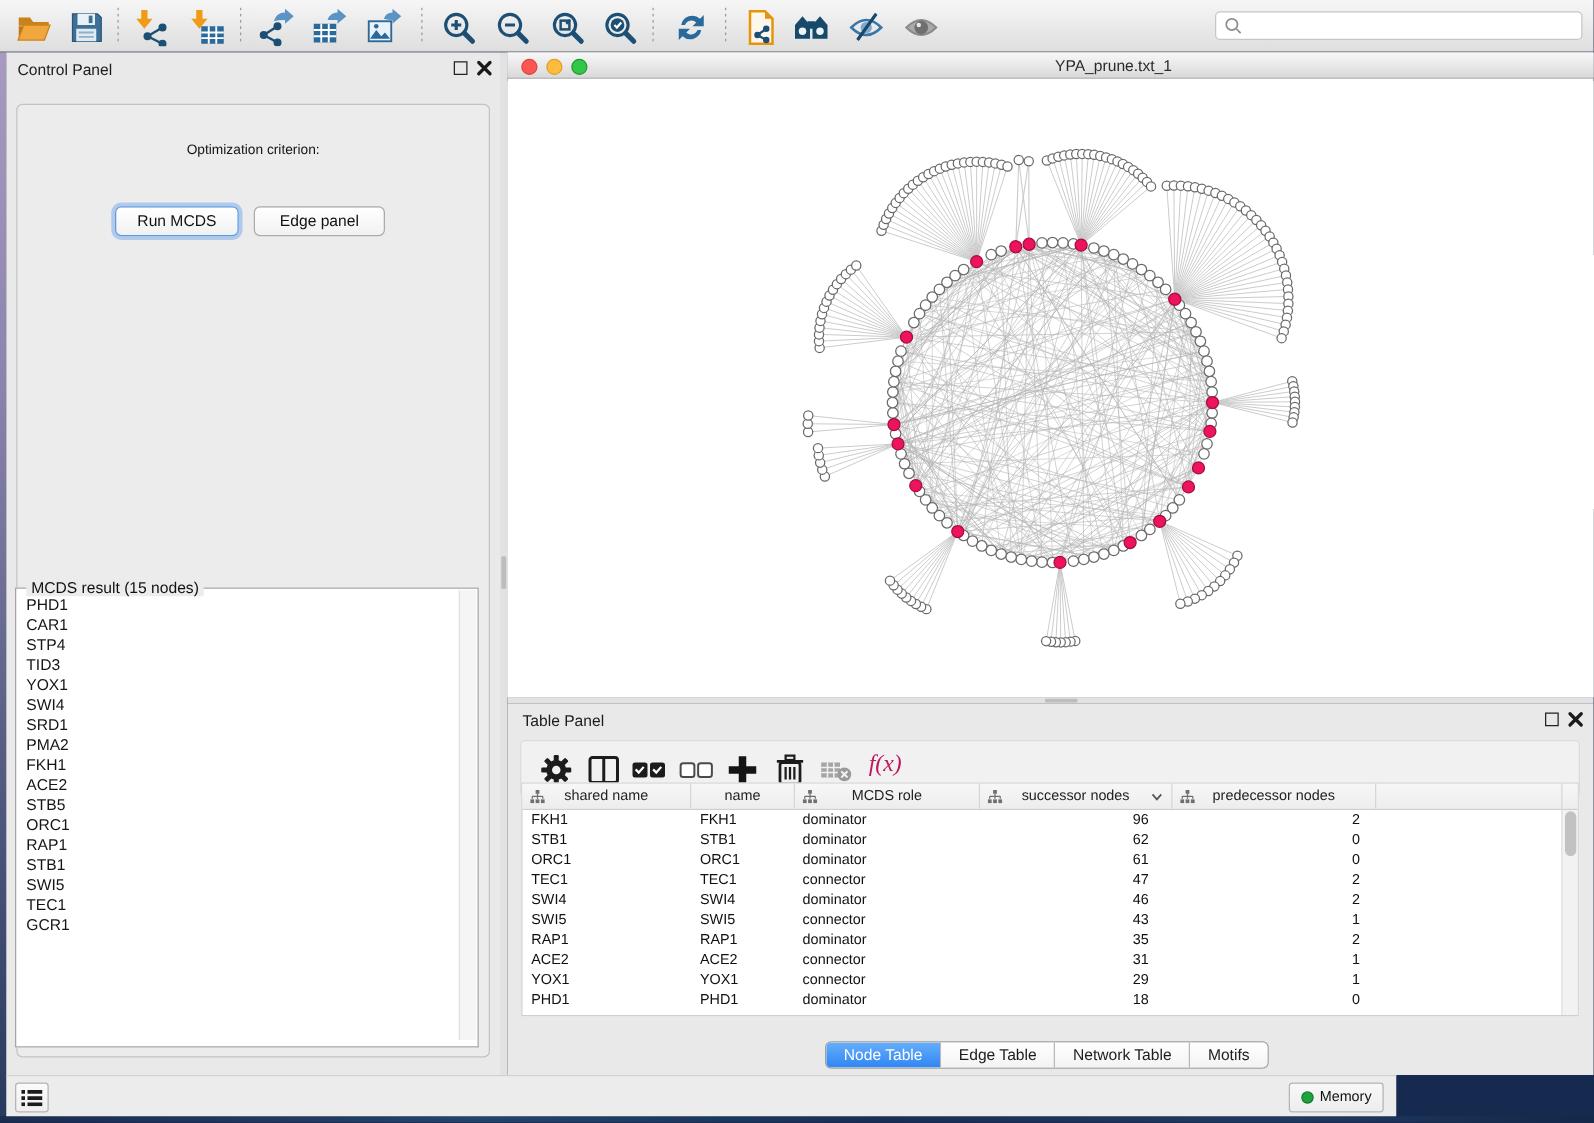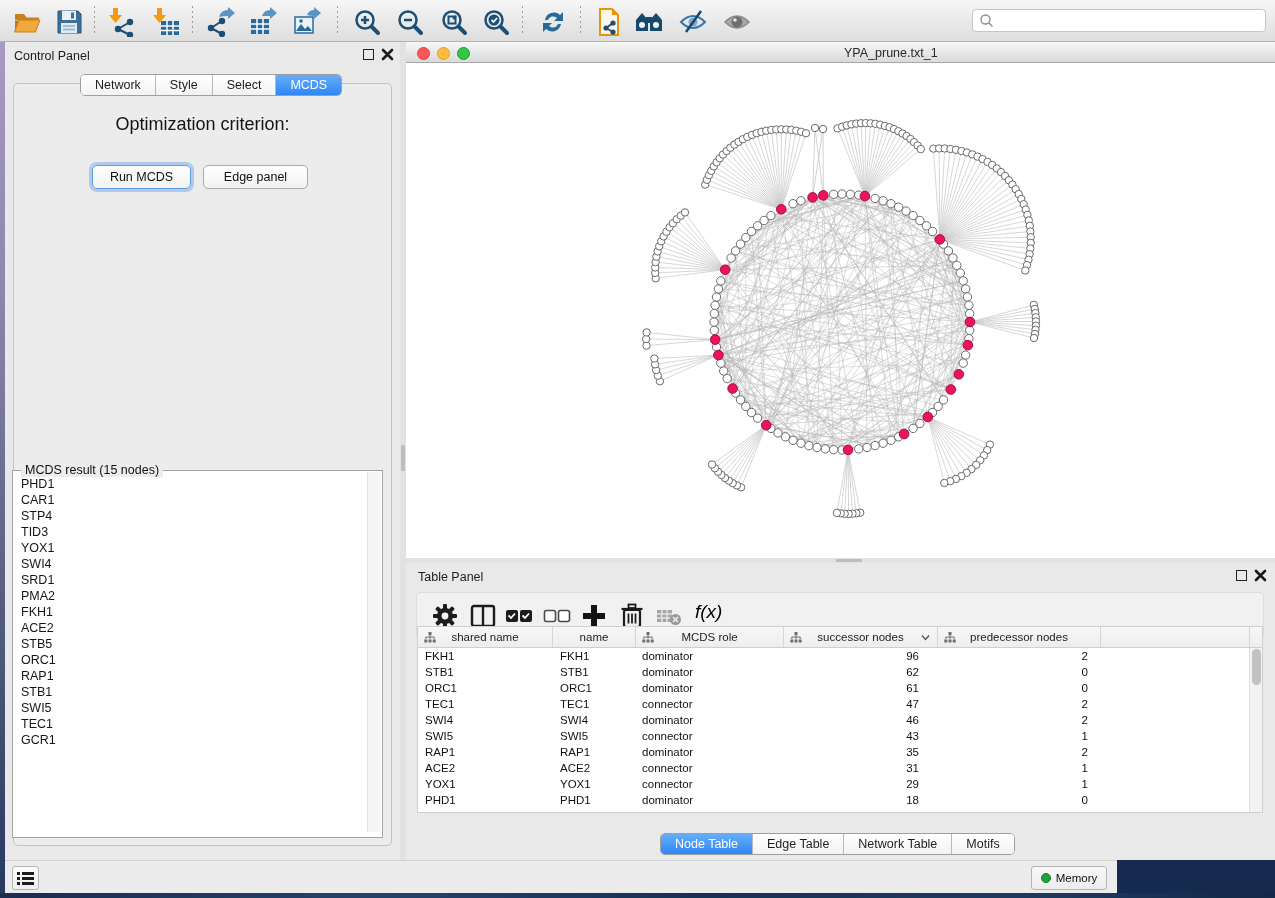--- a/index.html
+++ b/index.html
@@ -30,21 +30,21 @@
   .float-btn { position:absolute; top:7px; width:11px; height:11px; border:1.5px solid #222; background:transparent; }
   .close-btn { position:absolute; top:6px; width:13px; height:13px; }
   #cp-content { position:absolute; left:8px; top:41px; width:379px; height:763px;
     background:#ececec; border:1px solid #c3c3c3; border-radius:5px; }
   .seg-tabs { position:absolute; display:flex; border:1px solid #9f9f9f; border-radius:5px; overflow:hidden; background:#fff; }
   .seg-tab { font-size:12.5px; color:#1d1d1d; padding:3px 14px; background:linear-gradient(#ffffff,#f3f3f3);
     border-right:1px solid #b9b9b9; display:flex; align-items:center; justify-content:center; cursor:default; }
   .seg-tab:last-child { border-right:none; }
   .seg-tab.active { background:linear-gradient(#66aefa,#2f86f3); color:#fff; }
   #cp-tabs { left:75px; top:32px; }
-  #opt-label { position:absolute; left:0; top:72px; width:100%; text-align:center; font-size:18px; color:#141414; }
+  #opt-label { position:absolute; left:0; top:72px; width:100%; text-align:center; font-size:11px; color:#141414; }
   #opt-select { position:absolute; left:36px; top:90px; width:312px; height:24px; background:#fff;
     border:1px solid #b3b3b3; border-radius:5px; display:flex; align-items:center; }
   #opt-select .val { flex:1; font-size:12.5px; color:#111; padding-left:9px; white-space:nowrap; overflow:hidden; }
   #opt-stepper { width:22px; height:24px; margin:-1px -1px -1px 0; background:linear-gradient(#6cb0f9,#2e82f0);
     border-radius:0 5px 5px 0; display:flex; flex-direction:column; align-items:center; justify-content:center; gap:1px; }
   .btn { position:absolute; height:24px; background:linear-gradient(#ffffff,#f1f1f1); border:1px solid #ababab;
     border-radius:5px; font-size:12.5px; color:#111; display:flex; align-items:center; justify-content:center; cursor:default; }
   #run-btn { left:87px; top:123px; width:99px; border:1px solid #5b9de2; box-shadow:0 0 0 3px rgba(106,161,235,.45); }
   #close-panel-btn { left:198px; top:123px; width:105px; }
   #mcds-box { position:absolute; left:7px; top:428px; width:371px; height:368px; border:1px solid #a5a5a5; background:#fff; }
@@ -65,22 +65,22 @@
   .tl { position:absolute; top:5px; width:13px; height:13px; border-radius:50%; }
   #net-title { position:absolute; left:438px; top:4px; font-size:12.5px; color:#2a2a2a; }
   #net-canvas { position:absolute; left:0; top:23px; width:869px; height:493px; background:#fff; }
 
   
   #table-panel { position:absolute; left:406px; top:563px; width:869px; height:297px; background:#e9e9e9; }
   #tp-title { position:absolute; left:12px; top:7px; font-size:12.5px; color:#1c1c1c; }
   #tp-toolbar { position:absolute; left:10px; top:29px; width:848px; height:46px; background:#f1f1f1;
     border:1px solid #dcdcdc; border-radius:4px; }
   .tp-icon { position:absolute; top:9px; width:28px; height:28px; }
-  #fx-label { position:absolute; left:278px; top:8px; font-family:Liberation Sans, sans-serif; font-style:italic;
-    font-size:19px; color:#000000; }
+  #fx-label { position:absolute; left:278px; top:8px; font-family:Liberation Serif, serif; font-style:italic;
+    font-size:19px; color:#be185d; }
   #node-table { position:absolute; left:11px; top:63px; width:846px; height:187px; background:#fff; border:1px solid #cfcfcf; }
   #nt-header { position:absolute; left:0; top:0; height:21px; width:100%; display:flex;
     background:linear-gradient(#f7f7f7,#ededed); border-bottom:1px solid #cfcfcf; }
   .nt-hcell { position:relative; height:100%; border-right:1px solid #d6d6d6; display:flex;
     align-items:center; justify-content:center; font-size:11.5px; color:#222; }
   .nt-hcell .h-icon { position:absolute; left:6px; top:5px; }
   .nt-hcell .sort { position:absolute; right:7px; top:7px; }
   #nt-body { position:absolute; left:0; top:21px; width:832px; height:164px; overflow:hidden; }
   .nt-row { display:flex; height:16px; }
   .nt-cell { font-size:11.5px; color:#111; line-height:16px; white-space:nowrap; }
@@ -225,26 +225,20 @@
 
   <div id="control-panel">
     <div id="cp-header">
       <span id="cp-title">Control Panel</span>
       <div class="float-btn" style="left:358px"></div>
       <svg class="close-btn" style="left:376px" viewBox="0 0 13 13">
         <path d="M2 2 L11 11 M11 2 L2 11" stroke="#1a1a1a" stroke-width="2.6" stroke-linecap="round"></path>
       </svg>
     </div>
     <div id="cp-content"></div>
-    <div id="cp-tabs" class="seg-tabs">
-        <div class="seg-tab">Network</div>
-        <div class="seg-tab">Style</div>
-        <div class="seg-tab">Select</div>
-        <div class="seg-tab active">MCDS</div>
-      </div>
     <div id="opt-label">Optimization criterion:</div>
     <div id="run-btn" class="btn">Run MCDS</div>
     <div id="close-panel-btn" class="btn">Edge panel</div>
     <div id="mcds-box">
       <span id="mcds-legend">MCDS result (15 nodes)</span>
       <div id="mcds-list">
           <div class="mcds-item">PHD1</div>
           <div class="mcds-item">CAR1</div>
           <div class="mcds-item">STP4</div>
           <div class="mcds-item">TID3</div>

